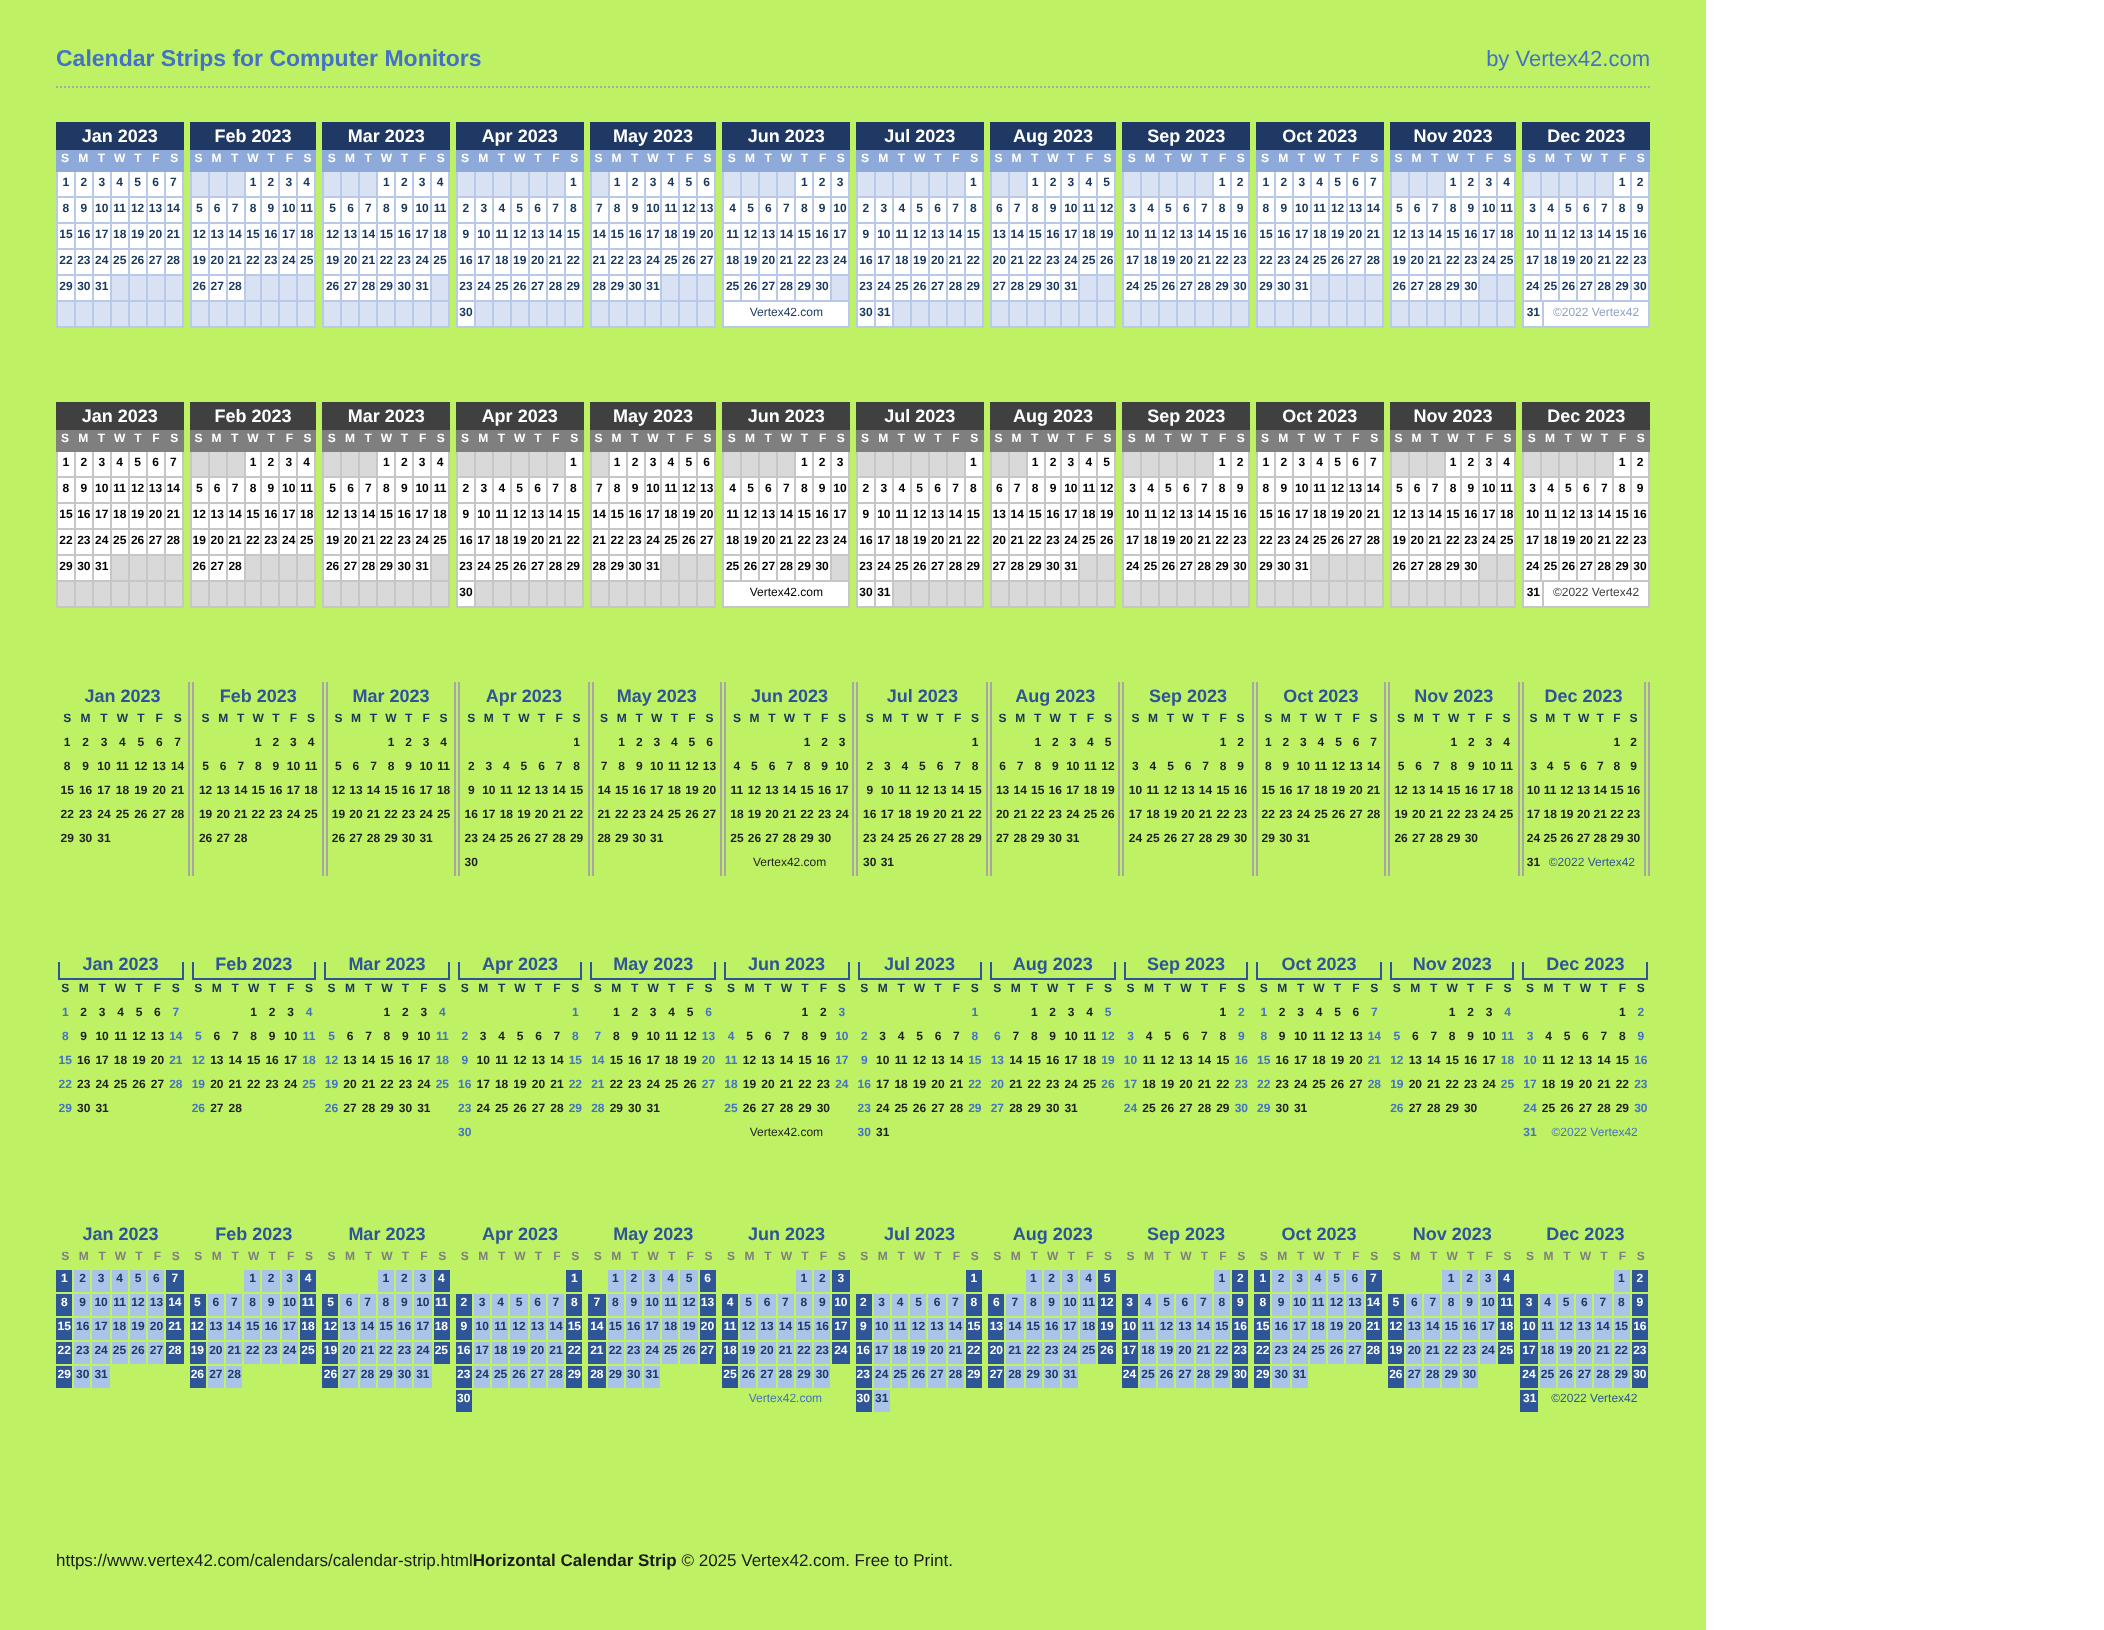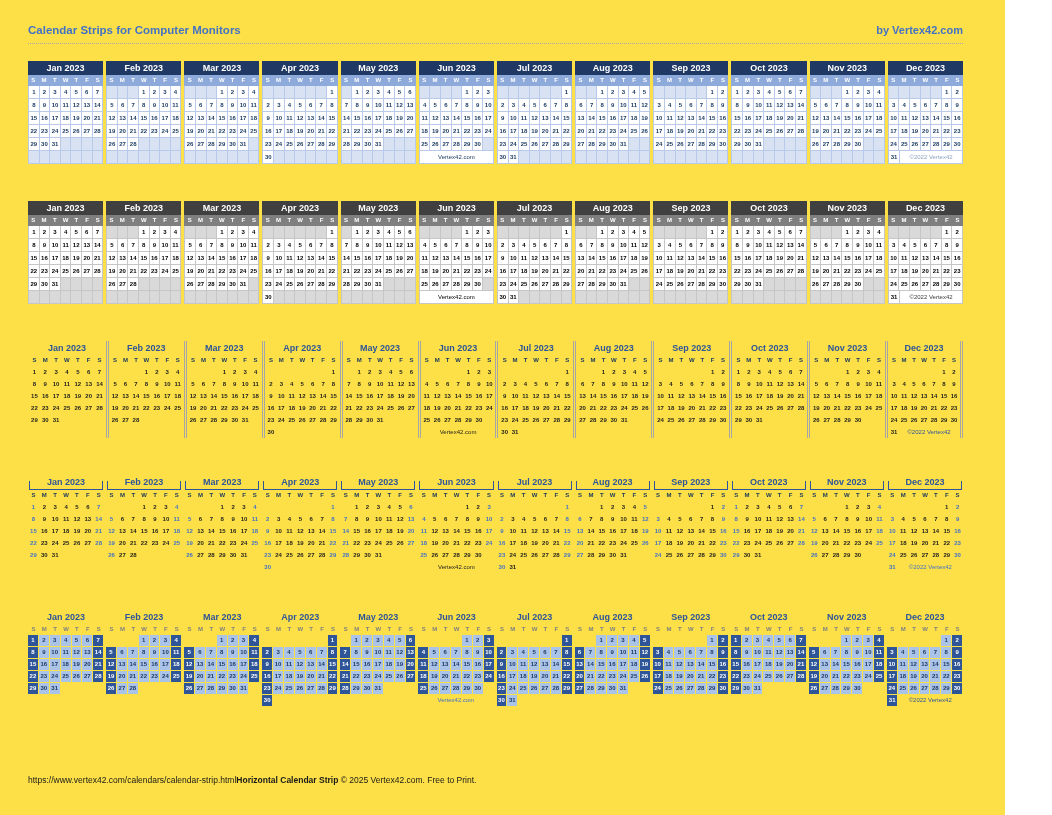--- a/index.html
+++ b/index.html
@@ -1,23 +1,23 @@
 <!DOCTYPE html>
 <html><head>
 <meta charset="utf-8">
 <style>
   html,body{margin:0;padding:0;background:#fff;}
   .page{
-    width:1005px;height:815px;box-sizing:border-box;
-    padding:24px 42px 0 28px;position:relative;
-    font-family:"Liberation Sans",sans-serif;background:#fde047;overflow:hidden;
+    width:853px;height:815px;box-sizing:border-box;
+    padding:24px 28px 0 28px;position:relative;
+    font-family:"Liberation Sans",sans-serif;background:#bef264;overflow:hidden;
   }
   .page-header{display:flex;justify-content:space-between;align-items:baseline;}
   .page-title{font-size:11.5px;font-weight:bold;color:#4472C4;}
-  .byline{font-size:11px;font-weight:bold;color:#4472C4;cursor:pointer;}
+  .byline{font-size:11px;font-weight:normal;color:#4472C4;cursor:pointer;}
   .divider{border-top:1px dotted #AAAAAA;margin-top:7px;margin-bottom:17px;}
 
   
   .strip{display:grid;grid-template-columns:repeat(12,1fr);gap:3px;margin-bottom:37px;border-radius:19px;}
   .month{min-width:0;}
   .mh{height:14px;line-height:14px;text-align:center;font-weight:bold;font-size:9px;white-space:nowrap;overflow:hidden;}
   .row{display:flex;}
   .cell{flex:1 1 0;min-width:0;text-align:center;font-size:6px;font-weight:bold;white-space:nowrap;overflow:hidden;}
   .dow .cell{height:11px;line-height:11px;}
   .days .cell{height:12px;line-height:12px;}

